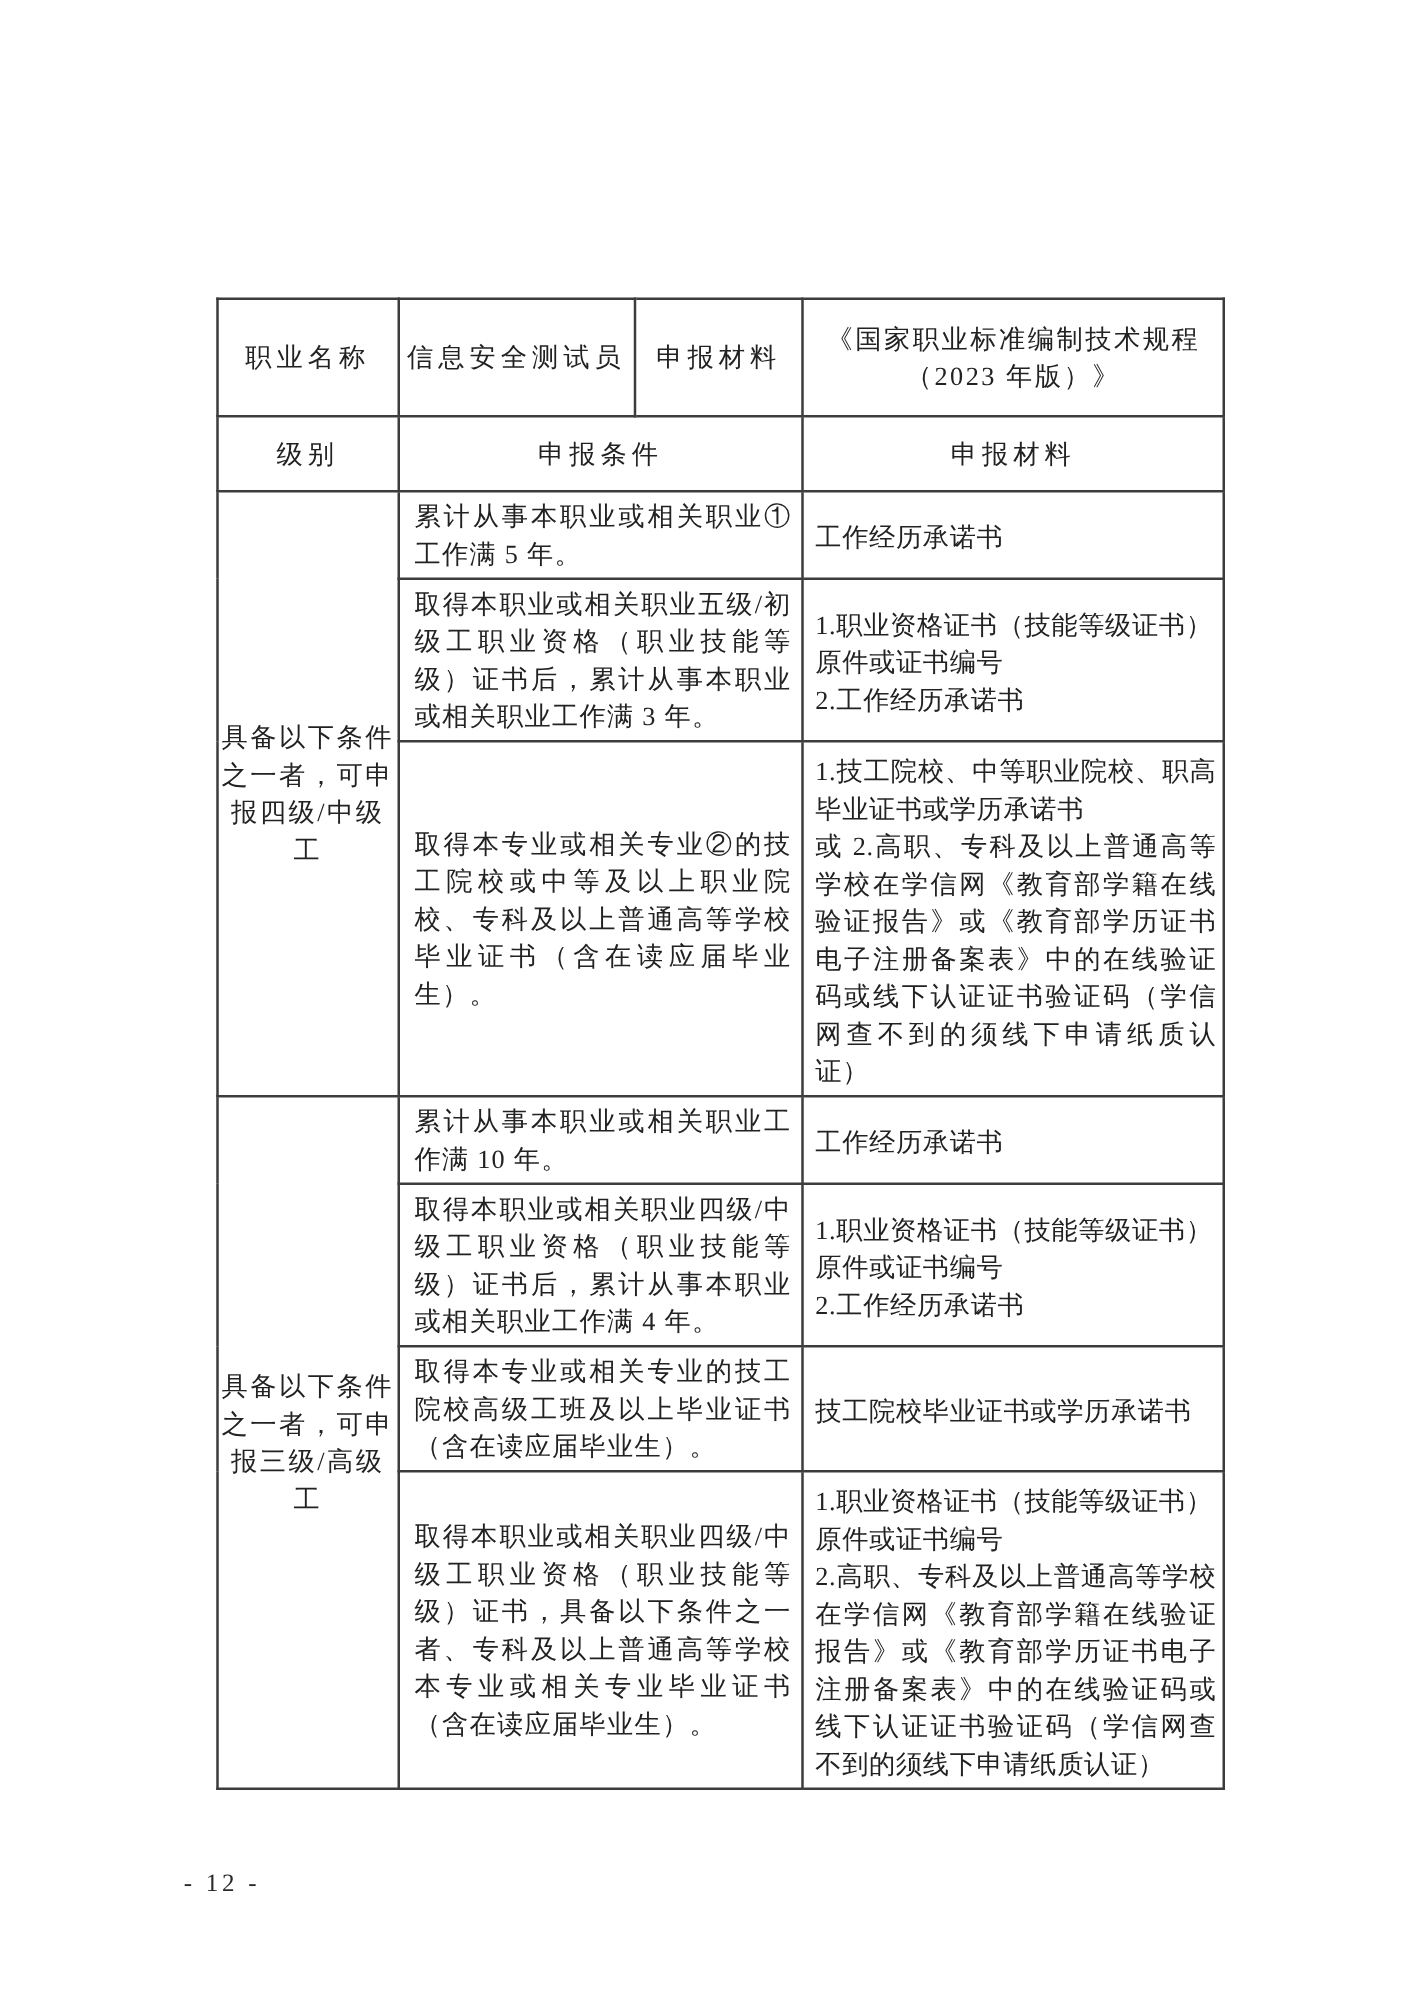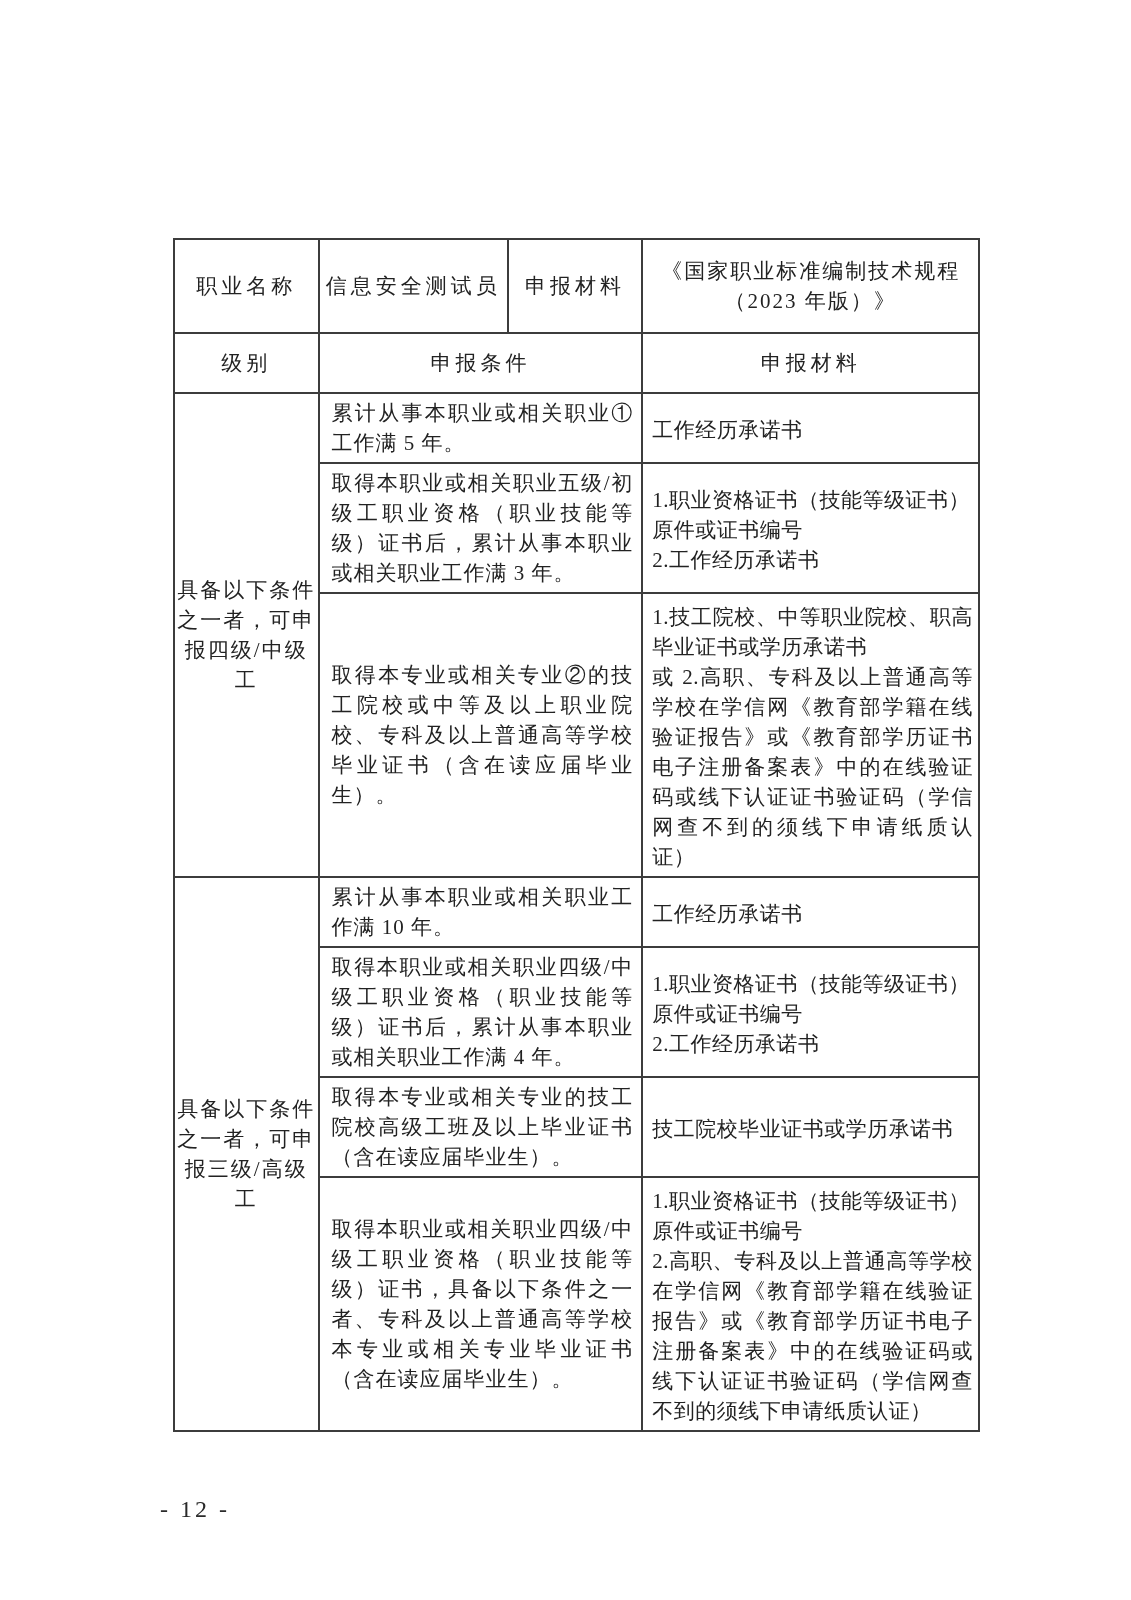--- a/index.html
+++ b/index.html
@@ -63,23 +63,23 @@
     width: 848px;
     font-size: 22px;
     line-height: 33px;
     text-align: justify;
     letter-spacing: 1px;
     color: #1d1d1d;
   }
   .footnote b { font-weight: bold; }
   .page-number {
     position: absolute;
-    left: 160px;
+    left: 147px;
     top: 1468px;
-    font-size: 24px;
+    font-size: 20px;
     letter-spacing: 3px;
     color: #2a2a2a;
   }
 </style>
 </head>
 <body>
 
 <div class="page">
 
   <table class="doc-table">

